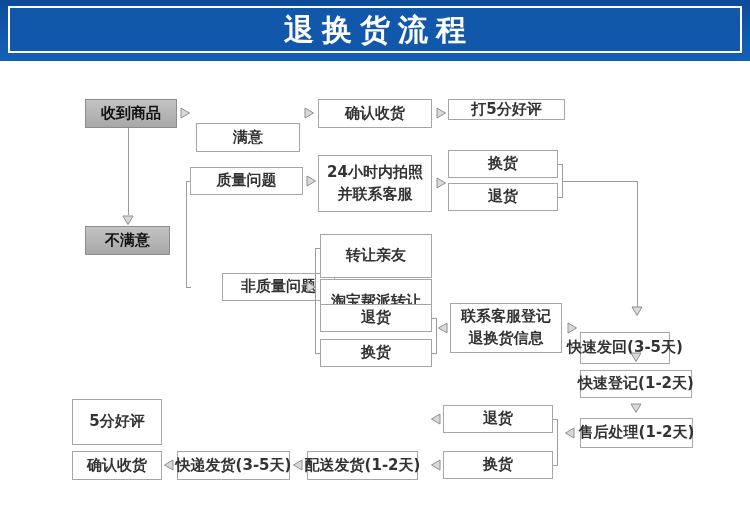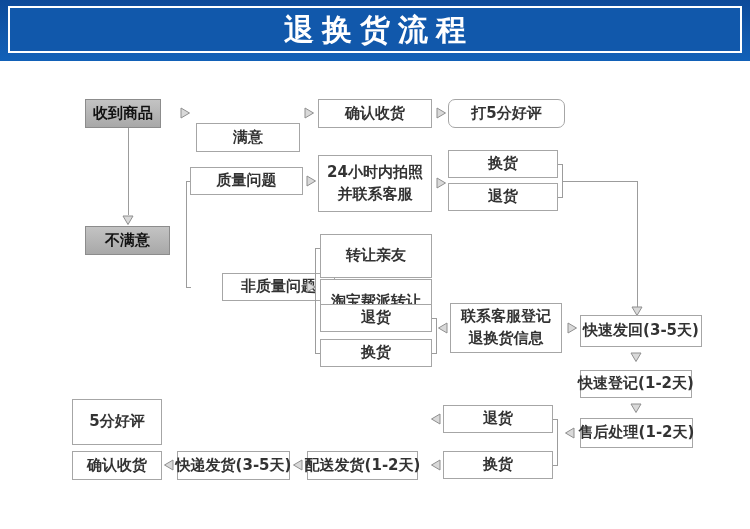--- a/index.html
+++ b/index.html
@@ -32,39 +32,39 @@
 </head>
 <body>
 
 <div id="stage">
 
   <div class="banner">
     <div class="banner-inner"></div>
     <div class="banner-title">退换货流程</div>
   </div>
 
-  <div class="box gray" style="left:85px;top:99px;width:76px;height:29px;">收到商品</div>
+  <div class="box gray" style="left:85px;top:99px;width:92px;height:29px;">收到商品</div>
   <div class="arr" style="left:179px;top:107px;">
       <svg width="12" height="12" viewBox="0 0 12 12">
         <path d="M2 1 L10.5 6 L2 11 Z" fill="#d9d9d9" stroke="#8f8f8f" stroke-width="1"></path>
       </svg>
     </div>
   <div class="box" style="left:196px;top:99px;width:104px;height:29px;margin-top:24px;">满意</div>
   <div class="arr" style="left:303px;top:107px;">
       <svg width="12" height="12" viewBox="0 0 12 12">
         <path d="M2 1 L10.5 6 L2 11 Z" fill="#d9d9d9" stroke="#8f8f8f" stroke-width="1"></path>
       </svg>
     </div>
   <div class="box" style="left:318px;top:99px;width:114px;height:29px;">确认收货</div>
   <div class="arr" style="left:435px;top:107px;">
       <svg width="12" height="12" viewBox="0 0 12 12">
         <path d="M2 1 L10.5 6 L2 11 Z" fill="#d9d9d9" stroke="#8f8f8f" stroke-width="1"></path>
       </svg>
     </div>
-  <div class="box" style="left:448px;top:99px;width:117px;height:29px;border-radius:7px;">打5分好评</div>
+  <div class="box" style="left:448px;top:99px;width:117px;height:21px;">打5分好评</div>
 
   <div class="line" style="left:128px;top:128px;width:1px;height:87px;"></div>
   <div class="arr" style="left:122px;top:214px;">
       <svg width="12" height="12" viewBox="0 0 12 12">
         <path d="M1 2 L11 2 L6 10.5 Z" fill="#d9d9d9" stroke="#8f8f8f" stroke-width="1"></path>
       </svg>
     </div>
   <div class="box gray" style="left:85px;top:226px;width:85px;height:29px;">不满意</div>
 
   <div class="line" style="left:186px;top:181px;width:1px;height:107px;"></div>
@@ -130,21 +130,21 @@
   <div class="box" style="left:450px;top:303px;width:112px;height:50px;">
     <span>联系客服登记</span>
     <span>退换货信息</span>
   </div>
   <div class="arr" style="left:566px;top:322px;">
       <svg width="12" height="12" viewBox="0 0 12 12">
         <path d="M2 1 L10.5 6 L2 11 Z" fill="#d9d9d9" stroke="#8f8f8f" stroke-width="1"></path>
       </svg>
     </div>
 
-  <div class="box" style="left:580px;top:315px;width:122px;height:32px;">快速发回(3-5天)</div>
+  <div class="box" style="left:580px;top:332px;width:90px;height:32px;">快速发回(3-5天)</div>
   <div class="arr" style="left:630px;top:351px;">
       <svg width="12" height="12" viewBox="0 0 12 12">
         <path d="M1 2 L11 2 L6 10.5 Z" fill="#d9d9d9" stroke="#8f8f8f" stroke-width="1"></path>
       </svg>
     </div>
   <div class="box" style="left:580px;top:370px;width:112px;height:28px;">快速登记(1-2天)</div>
   <div class="arr" style="left:630px;top:402px;">
       <svg width="12" height="12" viewBox="0 0 12 12">
         <path d="M1 2 L11 2 L6 10.5 Z" fill="#d9d9d9" stroke="#8f8f8f" stroke-width="1"></path>
       </svg>

